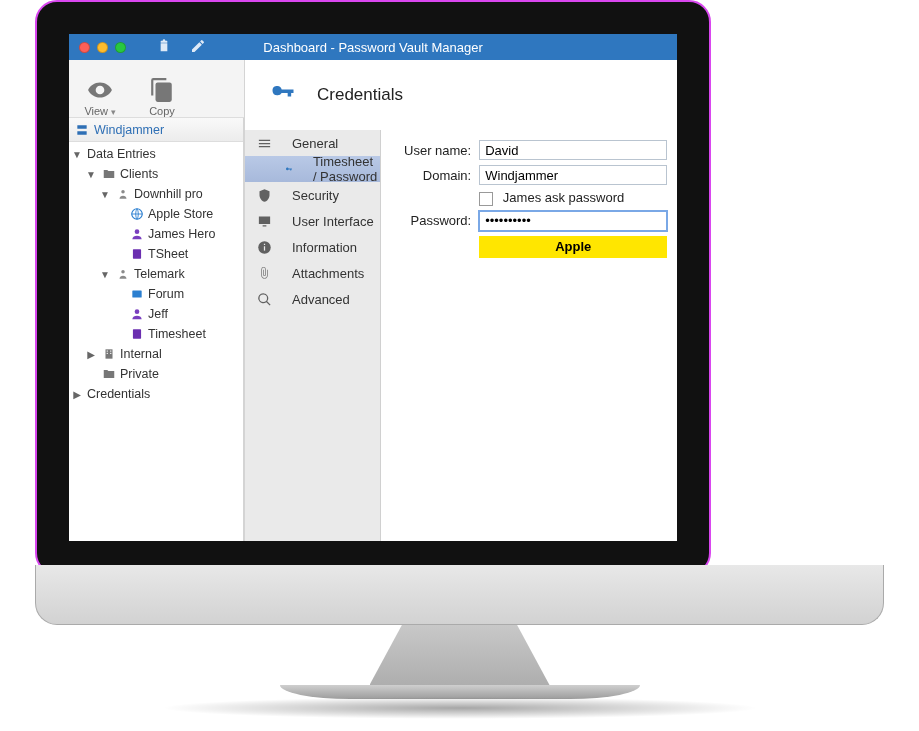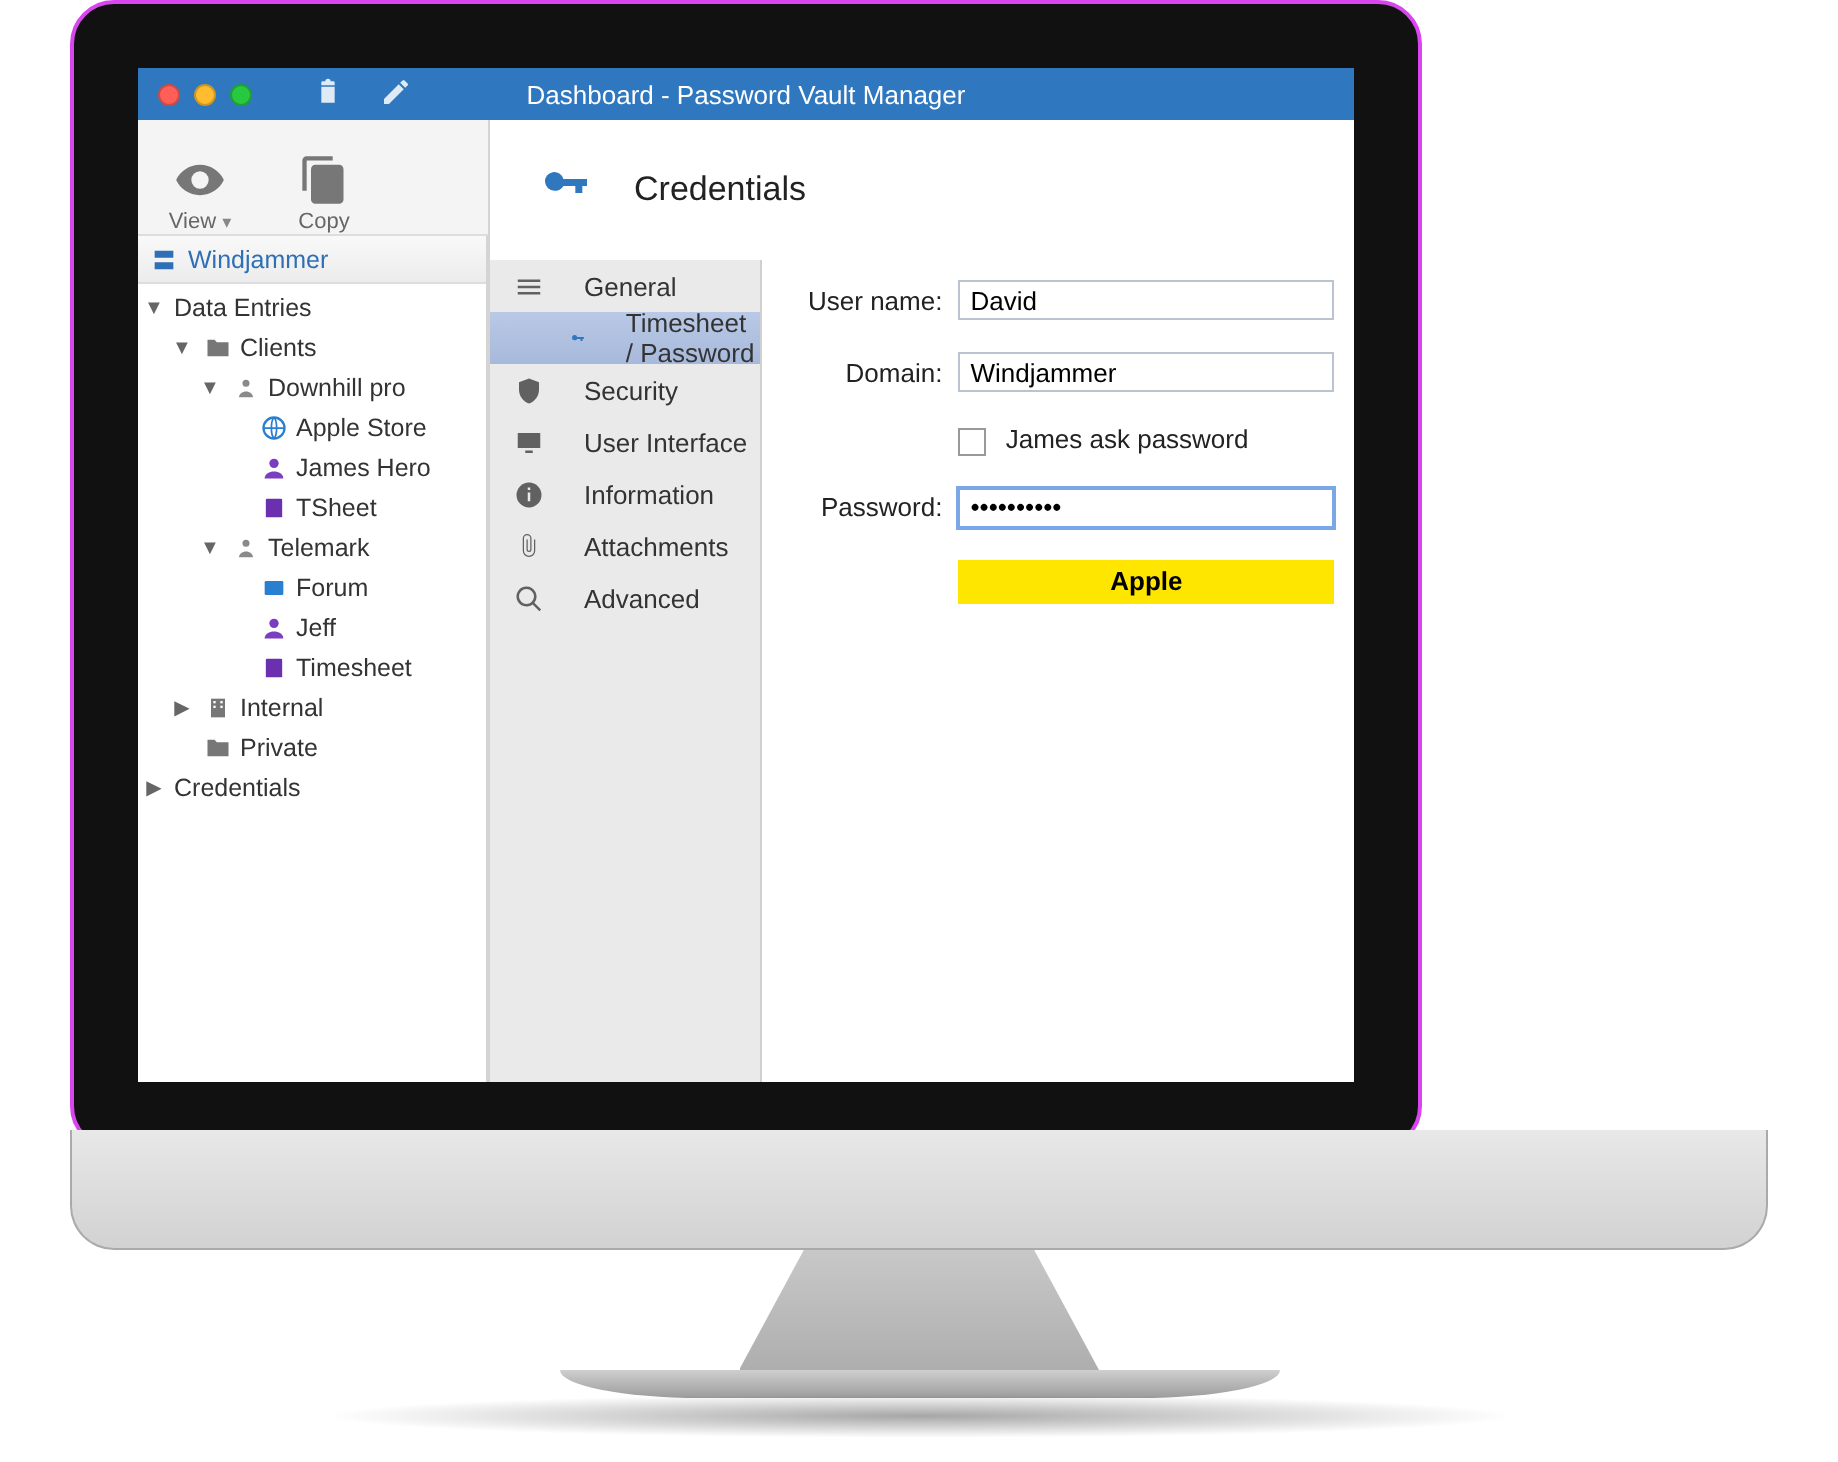--- a/index.html
+++ b/index.html
@@ -53,21 +53,21 @@
 
   .navcol { width:245px; background:#eaeaea; border-right:1px solid #d0d0d0; font-size:13px; color:#333; }
   .navitem { height:26px; display:flex; align-items:center; gap:20px; padding-left:12px; }
   .navitem.sub { padding-left:40px; }
   .navitem.selected { background:linear-gradient(#b9c9e6,#a7b9db); }
   .navitem svg { width:15px; height:15px; fill:#616161; }
   .navitem.selected svg { fill:#2f77bf; }
 
   
   .formcol { flex:1; padding:10px 14px; font-size:13px; color:#222; }
-  .frow { display:flex; align-items:center; margin-bottom:16px; }
+  .frow { display:flex; align-items:center; margin-bottom:5px; }
   .flabel { width:84px; text-align:right; padding-right:8px; }
   .finput { flex:1; height:20px; border:1px solid #b9c4d0; background:#fff; padding:0 5px; font-size:13px; }
   .finput.focus { outline:2px solid #7aa8e6; outline-offset:-1px; }
   .chk { width:14px; height:14px; border:1px solid #999; background:#fff; display:inline-block; margin-right:6px; vertical-align:middle; }
   .strength { height:22px; background:#ffe600; color:#000; text-align:center; font-weight:bold; line-height:22px; margin-left:84px; margin-top:0; }
 
   .rightpanel { flex:1; background:#fff; display:flex; flex-direction:column; }
 </style>
 </head>
 <body>

